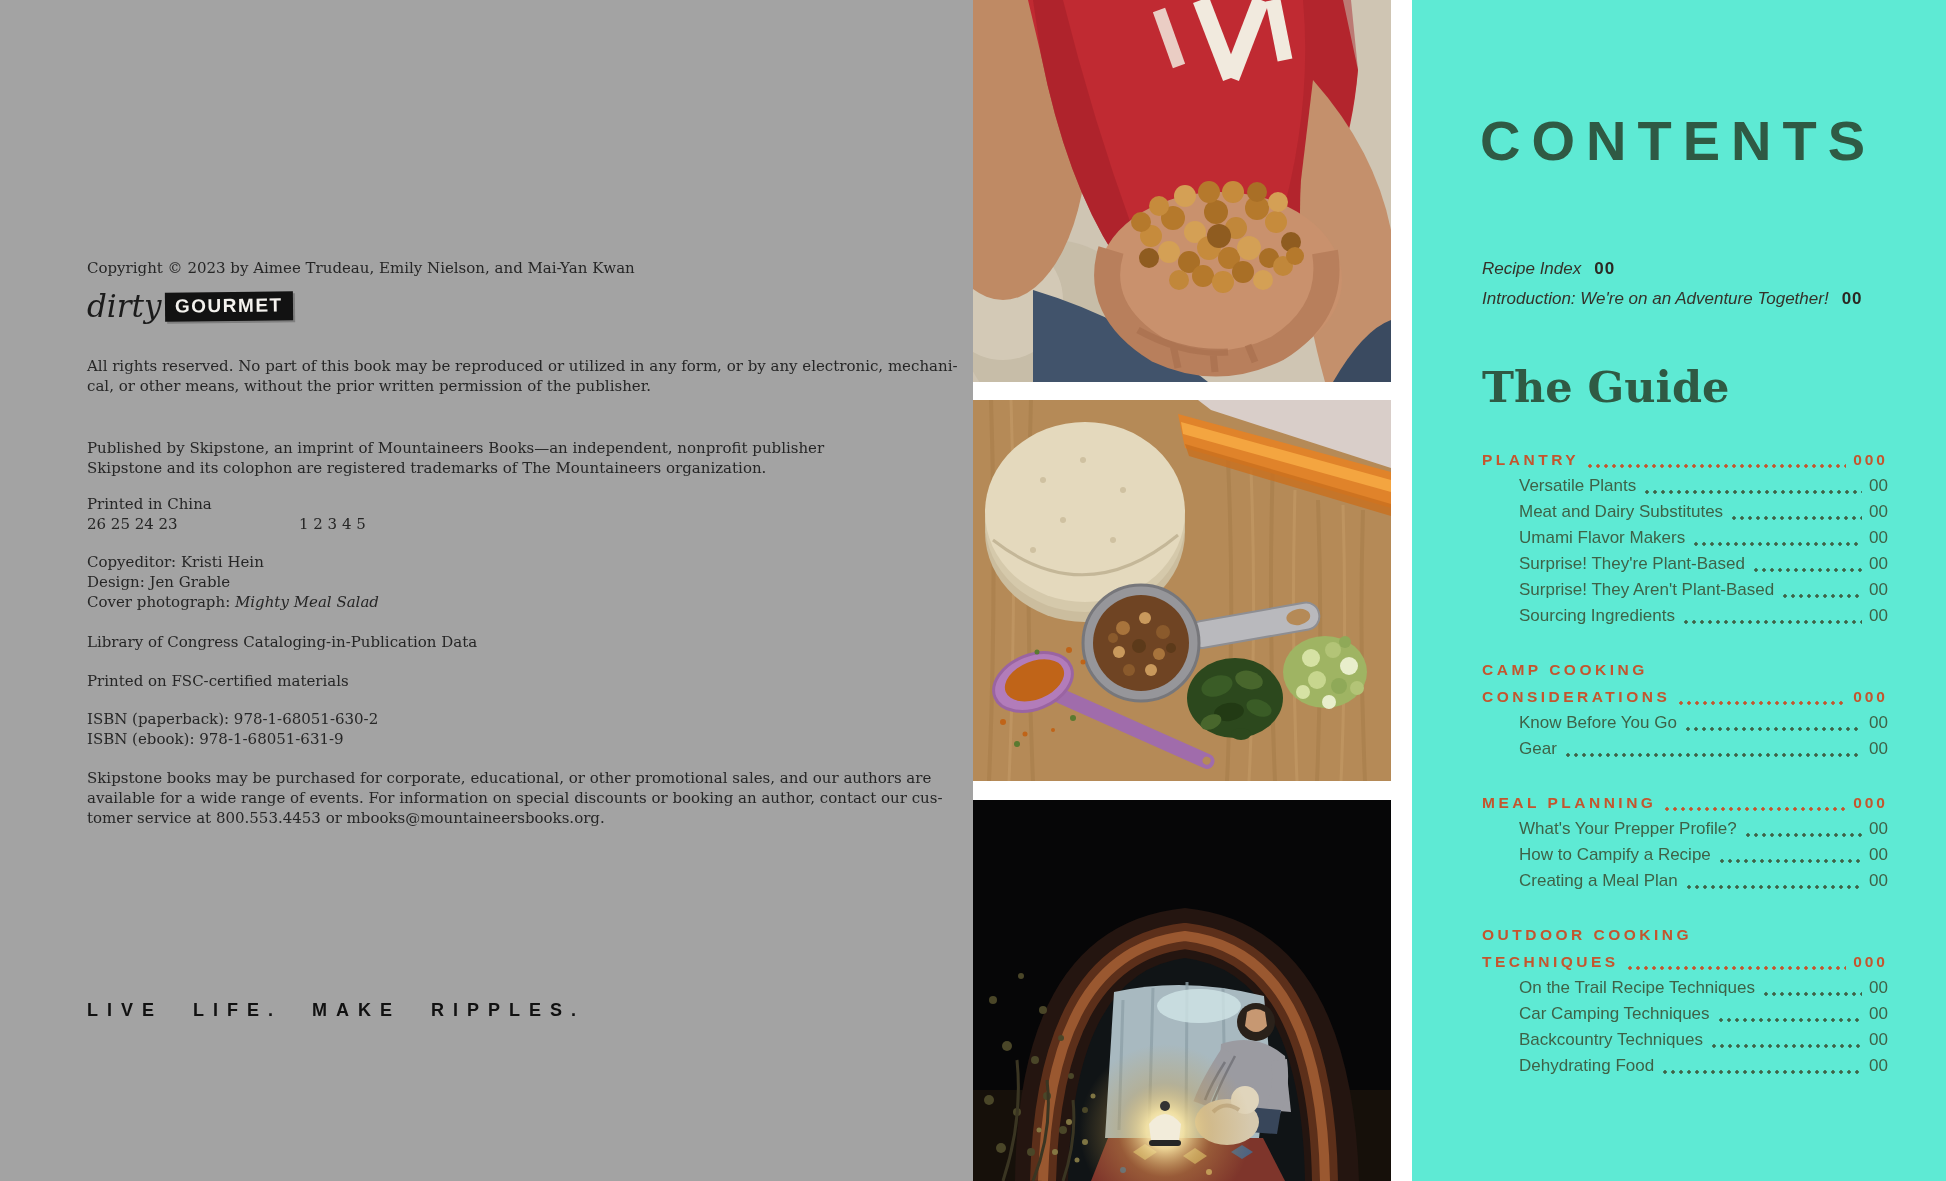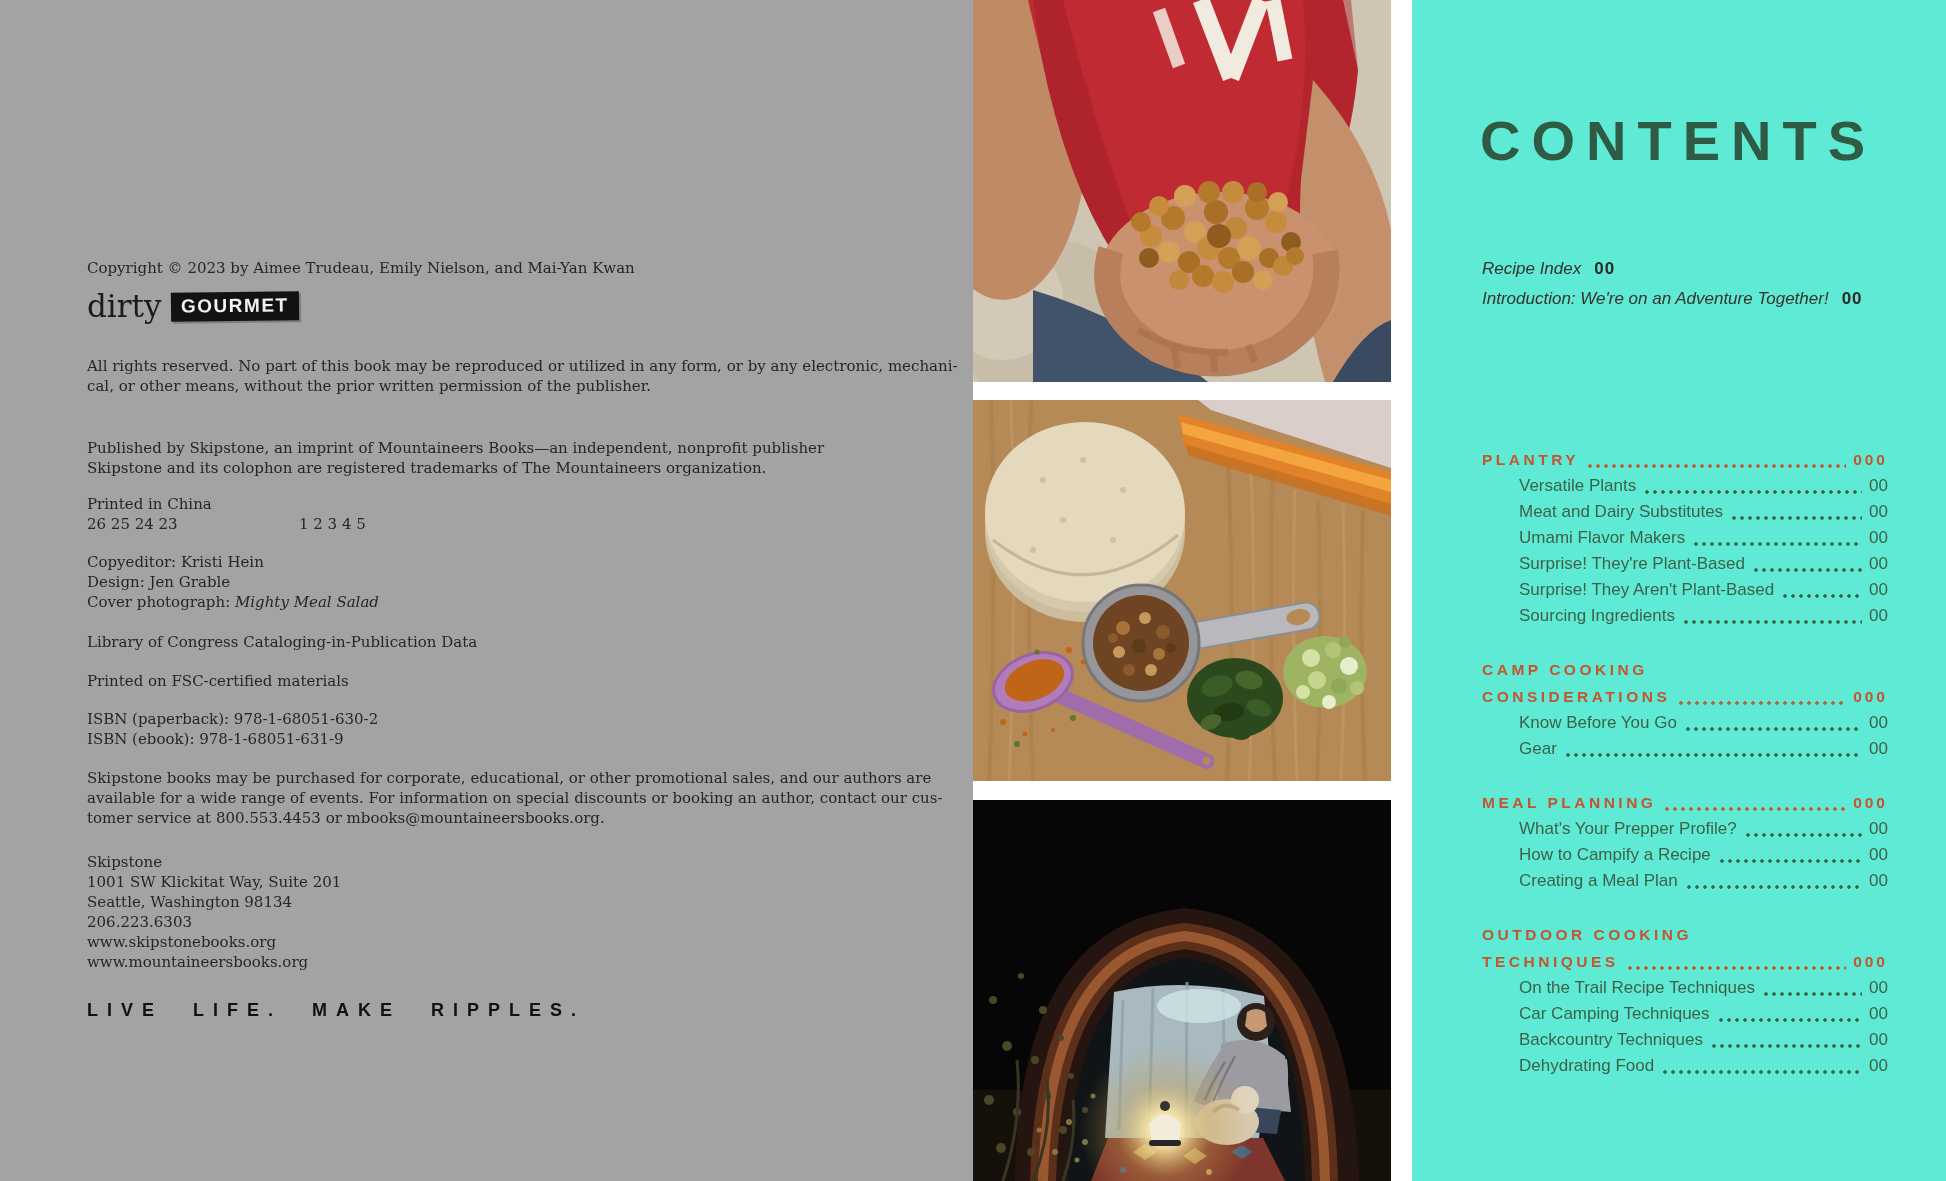--- a/index.html
+++ b/index.html
@@ -3,21 +3,21 @@
 <meta charset="utf-8">
 <style>
   html,body{margin:0;padding:0;background:#ffffff;}
   .spread{position:relative;width:1946px;height:1181px;background:#ffffff;overflow:hidden;
           font-family:"DejaVu Serif", serif;color:#232323;}
 
   
   .left-page{position:absolute;left:0;top:0;width:973px;height:1181px;background:#a3a3a3;}
   .cblock{position:absolute;left:87px;white-space:pre;font-size:15px;line-height:20px;color:#262626;}
   .logo-row{position:absolute;left:87px;top:286px;display:flex;align-items:center;height:40px;}
-  .logo-script{font-size:31px;color:#1b1b1b;padding-right:9px;}
+  .logo-script{font-style:italic;font-size:31px;color:#1b1b1b;padding-right:3px;}
   .logo-block{background:#121212;color:#f4f2ee;font-family:"Liberation Sans",sans-serif;
               font-weight:bold;font-size:19px;letter-spacing:1.5px;padding:3px 10px 4px 10px;
               transform:rotate(-.6deg);box-shadow:2px 2px 0 rgba(17,17,17,.25);}
   .ed-years{display:inline-block;width:212px;}
   .cover-title{font-style:italic;}
   .motto{position:absolute;left:87px;top:1000px;font-family:"Liberation Sans",sans-serif;
          font-weight:bold;font-size:18px;letter-spacing:9px;word-spacing:16px;color:#111;}
 
   
   .photo-col{position:absolute;left:973px;top:0;width:418px;height:1181px;}
@@ -72,26 +72,20 @@
     <div class="cblock" style="top:552px">Copyeditor: Kristi Hein
 Design: Jen Grable</div>
     <div class="cblock" style="top:592px"><span>Cover photograph: </span><span class="cover-title">Mighty Meal Salad</span></div>
     <div class="cblock" style="top:632px">Library of Congress Cataloging-in-Publication Data</div>
     <div class="cblock" style="top:671px">Printed on FSC-certified materials</div>
     <div class="cblock" style="top:709px">ISBN (paperback): 978-1-68051-630-2
 ISBN (ebook): 978-1-68051-631-9</div>
     <div class="cblock" style="top:768px">Skipstone books may be purchased for corporate, educational, or other promotional sales, and our authors are
 available for a wide range of events. For information on special discounts or booking an author, contact our cus-
 tomer service at 800.553.4453 or mbooks@mountaineersbooks.org.</div>
-    <div class="cblock" style="top:852px">Skipstone
-1001 SW Klickitat Way, Suite 201
-Seattle, Washington 98134
-206.223.6303
-www.skipstonebooks.org
-www.mountaineersbooks.org</div>
     <div class="motto">LIVE LIFE. MAKE RIPPLES.</div>
   </div>
 
   <div class="photo-col">
 
     <div class="photo photo-1" aria-label="Person in red shirt holding roasted chickpeas in cupped hands">
       <svg viewBox="0 0 418 382" preserveAspectRatio="none">
         <rect width="418" height="382" fill="#cfc5b3"></rect>
         <circle cx="80" cy="330" r="90" fill="#c3b9a4" opacity=".7"></circle>
         <circle cx="30" cy="300" r="60" fill="#d8cfbc" opacity=".7"></circle>
@@ -315,20 +309,21 @@
     <div class="toc-front">
         <div class="front-row">
           <span class="front-label">Recipe Index</span>
           <span class="front-page">00</span>
         </div>
         <div class="front-row">
           <span class="front-label">Introduction: We're on an Adventure Together!</span>
           <span class="front-page">00</span>
         </div>
       </div>
+    <div class="guide-title">The Guide</div>
     <div class="toc-sections">
         <div class="toc-section">
           <div class="sec-line">
             <span class="sec-label">PLANTRY</span>
             <span class="leader"></span>
             <span class="sec-page">000</span>
           </div>
           <div class="toc-item">
             <span class="item-label">Versatile Plants</span>
             <span class="leader"></span>

